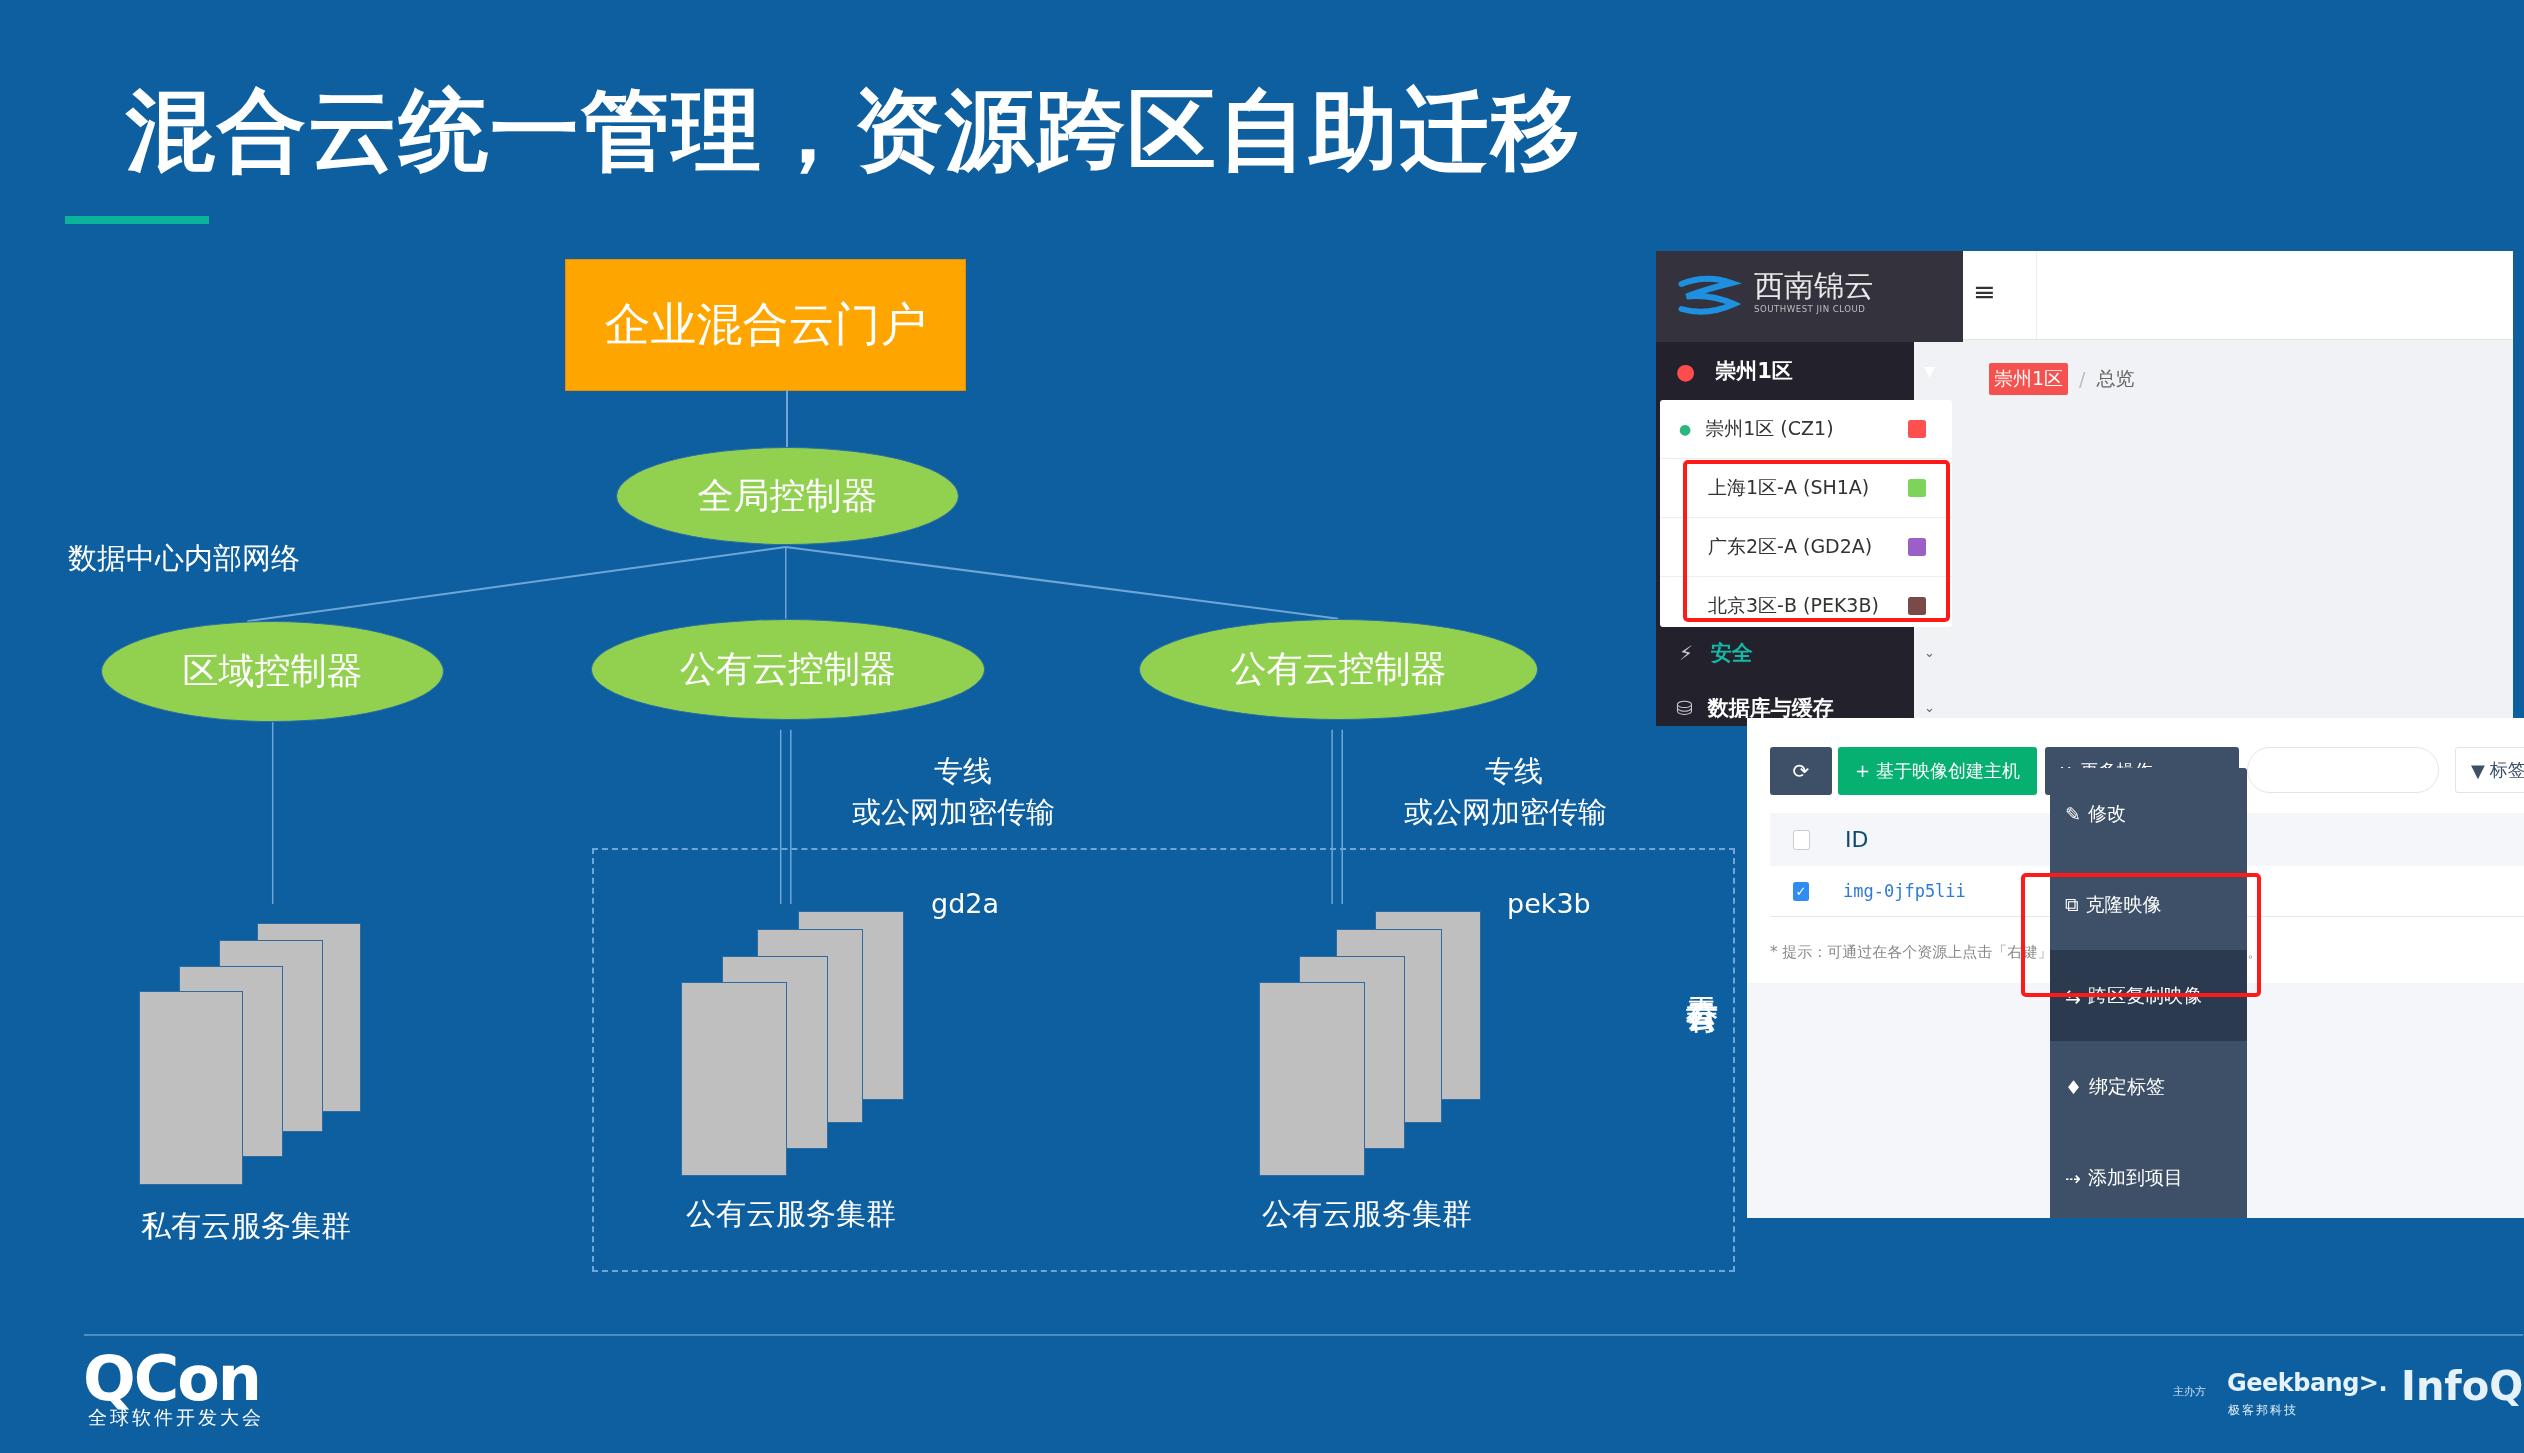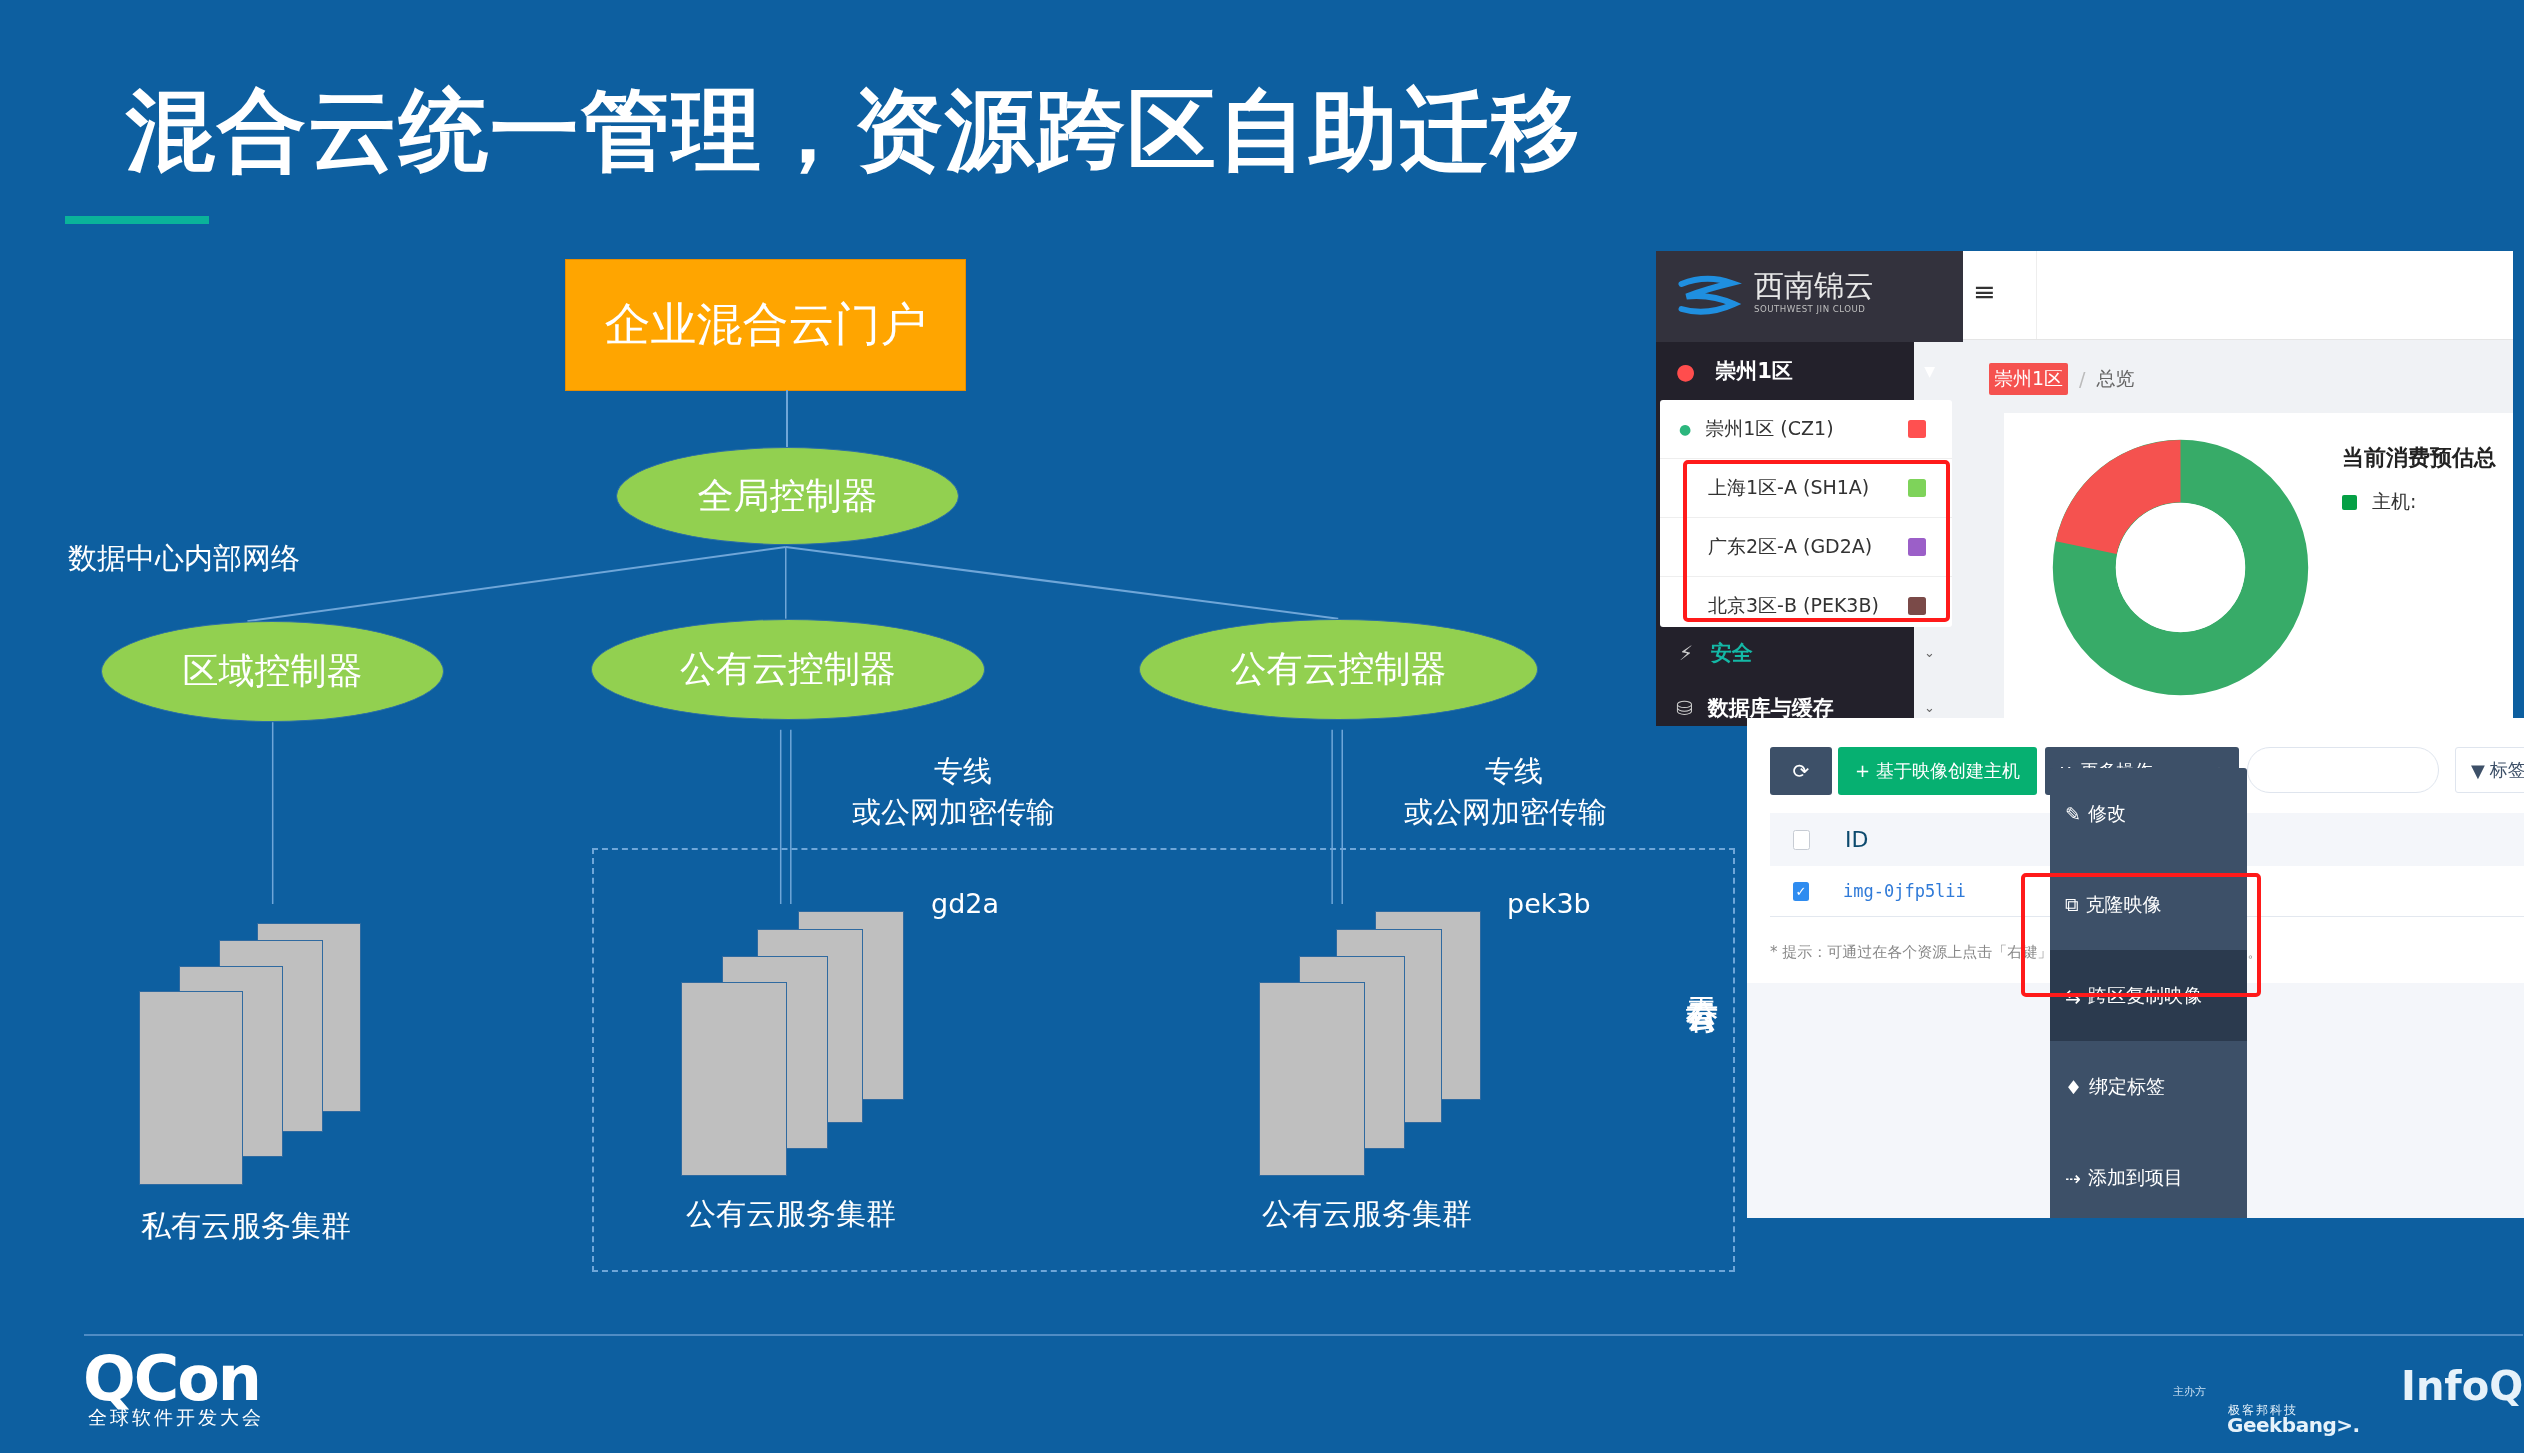--- a/index.html
+++ b/index.html
@@ -135,32 +135,20 @@
   </div>
   <div class="abs" style="left:307px;top:0;width:550px;height:88px;background:#fff;border-bottom:1px solid #e5e5e5;">
     <div class="abs" style="left:10px;top:25px;width:30px;height:30px;font-size:27px;color:#333;">≡</div>
     <div class="abs" style="left:73px;top:0;width:1px;height:88px;background:#eee;"></div>
   </div>
   <div class="abs" style="left:333px;top:112px;display:flex;align-items:center;font-size:19px;">
     <span style="background:#f5524f;color:#fff;padding:3px 5px;border-radius:2px;">崇州1区</span>
     <span style="color:#bbb;margin:0 11px;">/</span>
     <span style="color:#666;">总览</span>
   </div>
-  <div class="abs" style="left:348px;top:162px;width:510px;height:313px;background:#fff;">
-    <svg class="abs" style="left:45px;top:23px;" width="263" height="263" viewBox="-260 -260 520 520">
-      <circle r="190" fill="none" stroke="#37ab68" stroke-width="125"></circle>
-      <path d="M 0 -252 A 252 252 0 0 0 -246.6 -52 L -126.4 -26.7 A 129 129 0 0 1 0 -129 Z" fill="#f5524f"></path>
-      <circle r="128" fill="#fff"></circle>
-    </svg>
-    <div class="abs" style="left:338px;top:30px;font-size:22px;font-weight:bold;color:#222;white-space:nowrap;">当前消费预估总</div>
-    <div class="abs" style="left:338px;top:76px;display:flex;align-items:center;">
-      <span style="width:15px;height:15px;background:#05a045;border-radius:2px;display:inline-block;"></span>
-      <span style="margin-left:15px;font-size:19px;color:#333;">主机:</span>
-    </div>
-  </div>
 </div>
 
 <div class="abs shot2">
   <div class="abs" style="left:0;top:0;width:808px;height:265px;background:#fff;"></div>
   <div class="abs btn" style="left:23px;top:29px;width:62px;height:48px;background:#3d5068;justify-content:center;font-size:20px;">
     <span>⟳</span>
   </div>
   <div class="abs btn" style="left:91px;top:29px;width:199px;height:48px;background:#06b071;justify-content:center;font-size:18px;">+ 基于映像创建主机</div>
   <div class="abs btn" style="left:298px;top:29px;width:194px;height:48px;background:#3d5068;padding:0 15px;font-size:18px;">
     <span style="margin-right:9px;">∷</span>
@@ -206,16 +194,16 @@
       </div>
 
   </div>
   <div class="abs redbox" style="left:274px;top:155px;width:240px;height:124px;border-width:4.5px;"></div>
 </div>
 
 <div class="abs" style="left:84px;top:1334px;width:2439px;height:1.5px;background:#4f8cc4;"></div>
 <div class="abs" style="left:83px;top:1348px;font-size:62px;font-weight:bold;color:#fff;letter-spacing:-2px;line-height:1;">QCon</div>
 <div class="abs" style="left:88px;top:1405px;font-size:19px;color:#fff;letter-spacing:3px;">全球软件开发大会</div>
 <div class="abs" style="left:2173px;top:1384px;font-size:11px;color:#cde1f2;">主办方</div>
-<div class="abs" style="left:2227px;top:1369px;font-size:20px;color:#e6f2fa;font-weight:bold;letter-spacing:-0.5px;margin-top:44px;">Geekbang&gt;.</div>
+<div class="abs" style="left:2227px;top:1369px;font-size:24px;color:#e6f2fa;font-weight:bold;letter-spacing:-0.5px;">Geekbang&gt;.</div>
 <div class="abs" style="left:2228px;top:1402px;font-size:12px;color:#e6f2fa;letter-spacing:2px;">极客邦科技</div>
 <div class="abs" style="left:2401px;top:1363px;font-size:40px;color:#e6f2fa;font-weight:bold;">InfoQ</div>
 
 
 </body></html>

